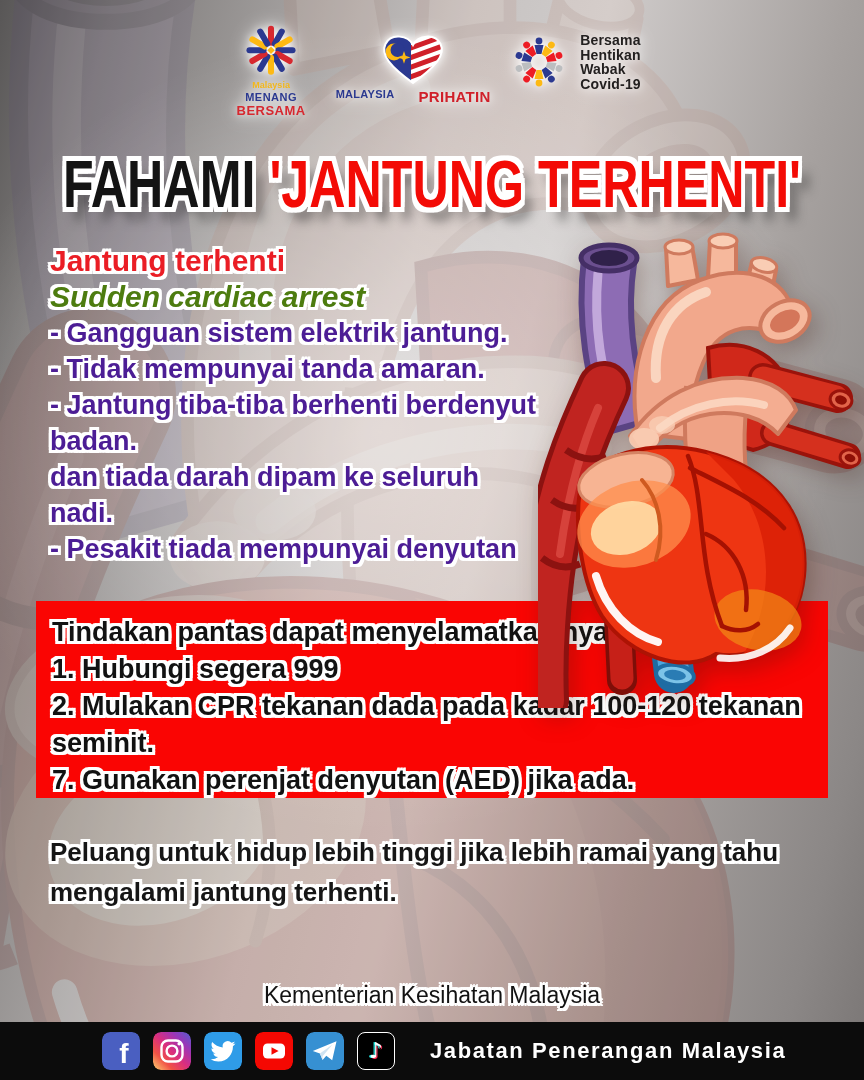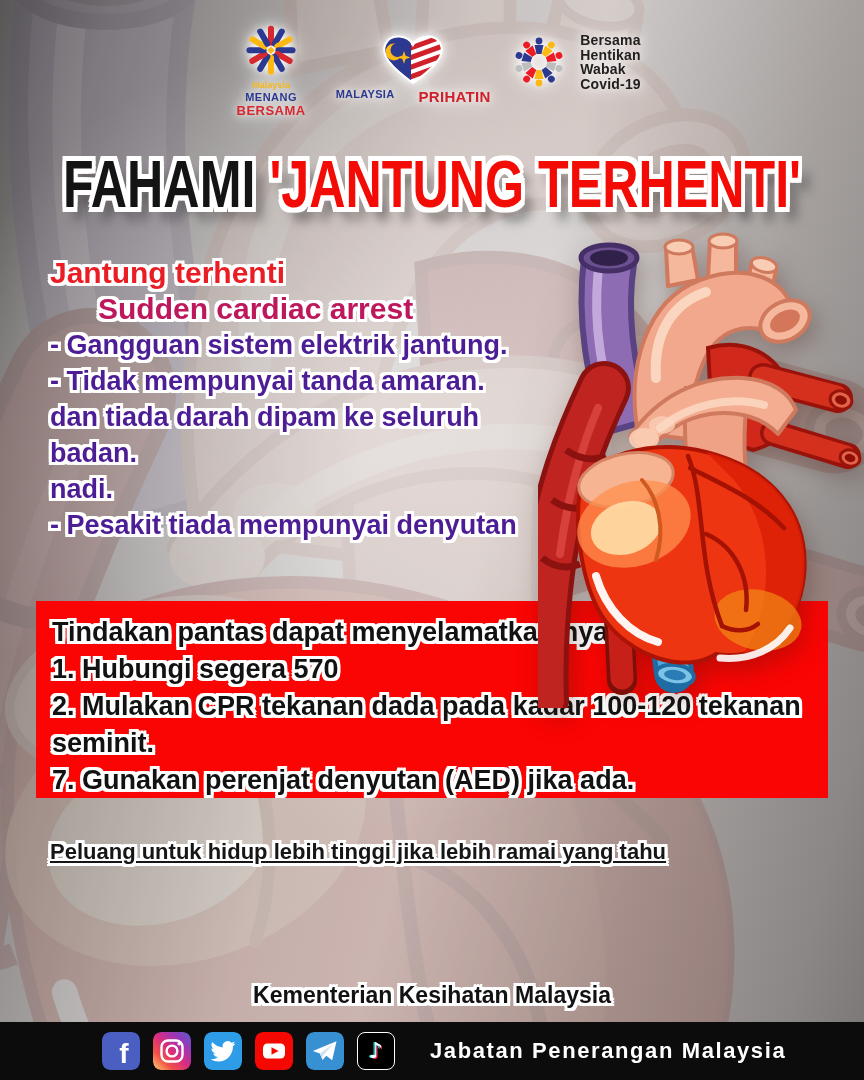--- a/index.html
+++ b/index.html
@@ -41,36 +41,36 @@
     10px 11px 10px rgba(35,35,35,.55);}
   
   .title{position:absolute;top:146px;left:0;width:864px;text-align:center;
     font-size:54px;font-weight:bold;white-space:nowrap;letter-spacing:0;
     transform:scale(.93,1.22);transform-origin:50% 0;z-index:4;}
   .title .t-black{color:#141414;}
   .title .t-red{color:#f30b06;}
   
   .intro{position:absolute;left:50px;top:243px;z-index:2;font-weight:bold;white-space:nowrap;}
   .intro div{line-height:36px;}
-  .in-h1{font-size:30px;color:#ea1d25;margin-top:12px;}
-  .in-h2{font-size:30px;color:#be185d;margin-left:48px;}
+  .in-h1{font-size:30px;color:#ea1d25;}
+  .in-h2{font-size:30px;color:#4d7c0f;font-style:italic;}
   .in-line{font-size:27px;color:#4c1d95;}
   
   .alert{position:absolute;left:36px;top:601px;width:792px;height:197px;background:#fa0503;
     box-sizing:border-box;padding:13px 16px;z-index:2;}
   .alert div{font-size:27px;font-weight:bold;color:#121212;line-height:37px;}
   
   .heart-art{position:absolute;left:538px;top:228px;width:330px;height:480px;z-index:3;
     pointer-events:none;filter:drop-shadow(5px 9px 12px rgba(60,20,10,.30));}
   
   .closing{position:absolute;left:50px;top:832px;z-index:2;font-weight:bold;white-space:nowrap;}
-  .closing div{font-size:22px;color:#161616;line-height:40px;text-decoration:underline;}
+  .closing div{font-size:26px;color:#161616;line-height:40px;}
   
   .ministry{position:absolute;top:982px;left:0;width:864px;text-align:center;
-    font-size:23px;font-weight:bold;color:#121212;z-index:2;}
+    font-size:23px;font-weight:normal;color:#121212;z-index:2;}
   
   .footbar{position:absolute;left:0;bottom:0;width:864px;height:58px;background:#0c0c0c;
     display:flex;align-items:center;box-sizing:border-box;padding-left:102px;gap:13px;z-index:6;}
   .sicon{width:38px;height:38px;border-radius:8px;flex:0 0 auto;display:block;}
   .tiktok-box{width:38px;height:38px;border-radius:8px;background:#000;border:1.5px solid #fff;
     box-sizing:border-box;display:flex;align-items:center;justify-content:center;}
   .tiktok-note{font-family:"DejaVu Sans",sans-serif;font-size:22px;font-weight:bold;color:#fff;
     text-shadow:-1.4px 0 0 #25f4ee,1.4px 1px 0 #fe2c55;line-height:1;}
   .agency{margin-left:22px;color:#ffffff;font-size:22px;font-weight:bold;letter-spacing:1.6px;white-space:nowrap;text-align:center;}
 </style>
@@ -265,39 +265,41 @@
   <span class="t-black">FAHAMI</span>
   <span> </span>
   <span class="t-red">'JANTUNG TERHENTI'</span>
 </div>
 
 <div class="intro olw">
   <div class="in-h1">Jantung terhenti</div>
   <div class="in-h2">Sudden cardiac arrest</div>
   <div class="in-line">- Gangguan sistem elektrik jantung.</div>
   <div class="in-line">- Tidak mempunyai tanda amaran.</div>
+  <div class="in-line">- Jantung tiba-tiba berhenti berdenyut</div>
+  <div class="in-line">badan.</div>
   <div class="in-line">dan tiada darah dipam ke seluruh</div>
-  <div class="in-line">badan.</div>
   <div class="in-line">nadi.</div>
   <div class="in-line">- Pesakit tiada mempunyai denyutan</div>
 </div>
 
 <div class="alert">
   <div class="olw">Tindakan pantas dapat menyelamatkan nyawa</div>
-  <div class="olw">1. Hubungi segera 570</div>
+  <div class="olw">1. Hubungi segera 999</div>
   <div class="olw">2. Mulakan CPR tekanan dada pada kadar 100-120 tekanan seminit.</div>
   <div class="olw">7. Gunakan perenjat denyutan (AED) jika ada.</div>
 </div>
 
 <svg class="heart-art" viewBox="0 0 330 480">
     <use href="#heartArt"></use>
   </svg>
 
 <div class="closing olw">
   <div>Peluang untuk hidup lebih tinggi jika lebih ramai yang tahu</div>
+  <div>mengalami jantung terhenti.</div>
 </div>
 
 <div class="ministry olw">Kementerian Kesihatan Malaysia</div>
 
 <div class="footbar">
   <svg class="sicon" viewBox="0 0 38 38">
     <rect width="38" height="38" rx="8" fill="#4a5fc1"></rect>
     <text x="22" y="31" text-anchor="middle" font-family="Liberation Sans, sans-serif" font-size="28" font-weight="bold" fill="#ffffff">f</text>
   </svg>
   <svg class="sicon" viewBox="0 0 38 38">

